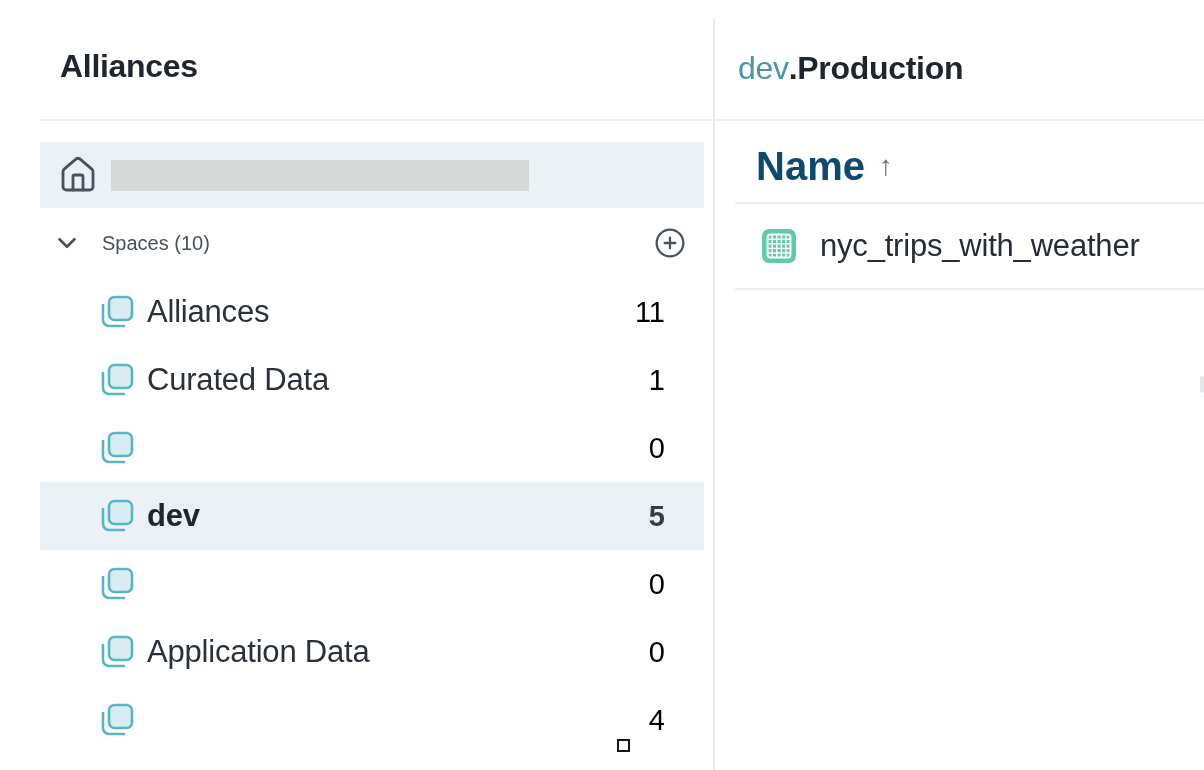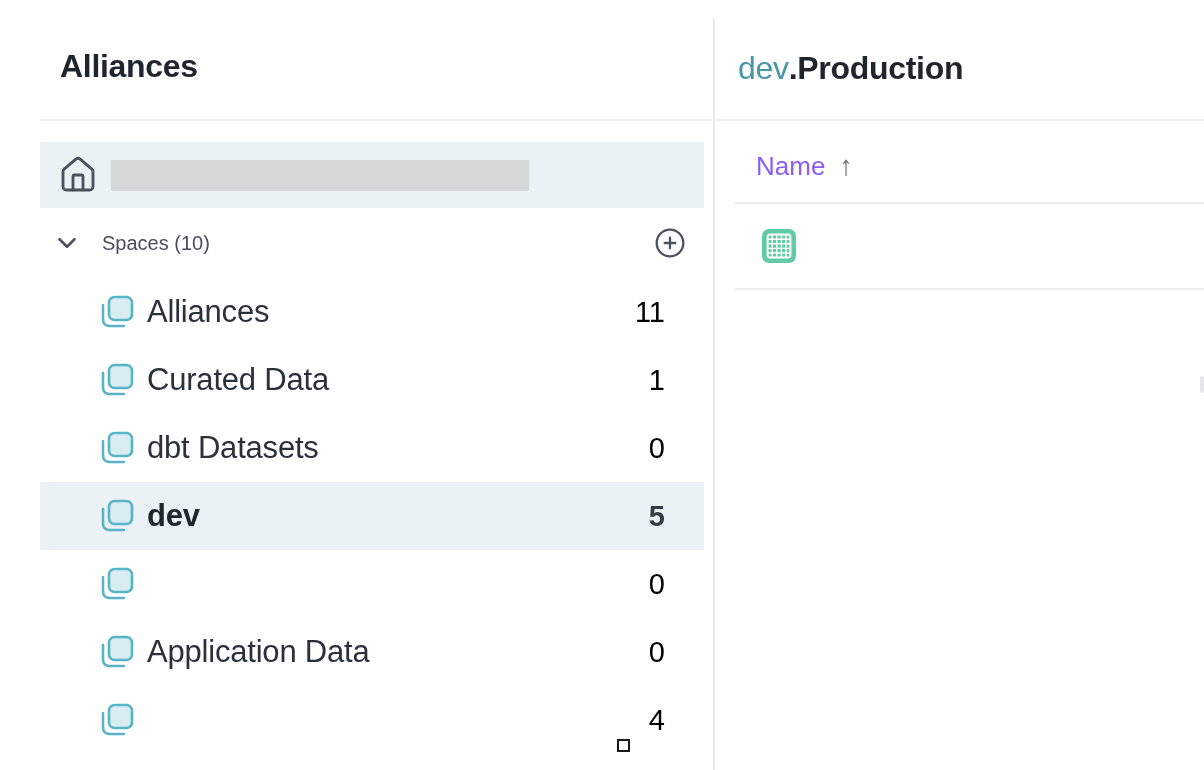--- a/index.html
+++ b/index.html
@@ -34,21 +34,21 @@
   
   .v-divider { position:absolute; left:713px; top:18px; width:2px; height:752px; background:#e9eaeb; }
 
   
   .main-title { position:absolute; left:738px; top:50px; font-size:32px; letter-spacing:-0.3px; }
   .main-title .schema { color:#4896a6; font-weight:400; }
   .main-title .rest { color:#1f252d; font-weight:700; }
   .main-divider { position:absolute; left:716px; top:119px; width:488px; height:2px; background:#eeeff0; }
 
   .table-header { position:absolute; left:756px; top:146px; height:40px; display:flex; align-items:center; }
-  .th-name { font-size:26px; font-weight:400; color:#8b5cf6; }
+  .th-name { font-size:40px; font-weight:700; color:#0c4a6e; }
   .th-sort { margin-left:14px; font-size:28px; color:#6a737d; }
 
   .row-divider { position:absolute; left:735px; width:469px; height:2px; background:#ebedee; }
   .row-divider.top { top:202px; }
   .row-divider.bottom { top:288px; }
 
   .table-row { position:absolute; left:762px; top:206px; width:442px; height:80px;
                display:flex; align-items:center; cursor:pointer; }
   .table-row .tbl-icon { flex:none; width:34px; height:34px; display:flex; }
   .row-name { margin-left:24px; font-size:31px; color:#262d36; letter-spacing:-0.2px; }
@@ -109,21 +109,20 @@
     <span class="space-label">Curated Data</span>
     <span class="space-count">1</span>
   </li>
   <li class="space-row">
     <span class="sp-icon">
         <svg width="34" height="34" viewBox="0 0 34 34" fill="none" stroke="#5ab4c8" stroke-width="2.6" stroke-linecap="round">
           <path d="M3 10v15a6 6 0 0 0 6 6h15"></path>
           <rect x="9" y="2" width="23" height="23" rx="5.5" fill="#d8ecf2"></rect>
         </svg>
       </span>
-    <span class="space-label">dbt Datasets</span>
     <span class="space-count">0</span>
   </li>
   <li class="space-row selected">
     <span class="sp-icon">
         <svg width="34" height="34" viewBox="0 0 34 34" fill="none" stroke="#5ab4c8" stroke-width="2.6" stroke-linecap="round">
           <path d="M3 10v15a6 6 0 0 0 6 6h15"></path>
           <rect x="9" y="2" width="23" height="23" rx="5.5" fill="#d8ecf2"></rect>
         </svg>
       </span>
     <span class="space-label">dev</span>
@@ -174,17 +173,18 @@
   <span class="tbl-icon">
     <svg width="34" height="34" viewBox="0 0 34 34">
       <rect x="0" y="0" width="34" height="34" rx="7" fill="#60cba5"></rect>
       <rect x="5.6" y="5.6" width="22.8" height="22.8" rx="2.5" fill="none" stroke="#ffffff" stroke-width="2"></rect>
       <g stroke="#ffffff" stroke-width="1.4">
         <path d="M10.2 6v22M14.8 6v22M19.4 6v22M24 6v22"></path>
         <path d="M6 10.2h22M6 14.8h22M6 19.4h22M6 24h22"></path>
       </g>
     </svg>
   </span>
+  <span class="row-name">nyc_trips_with_weather</span>
 </div>
 <div class="row-divider bottom"></div>
 
 <div class="cursor-square"></div>
 <div class="edge-sliver"></div>
 
 </body></html>

